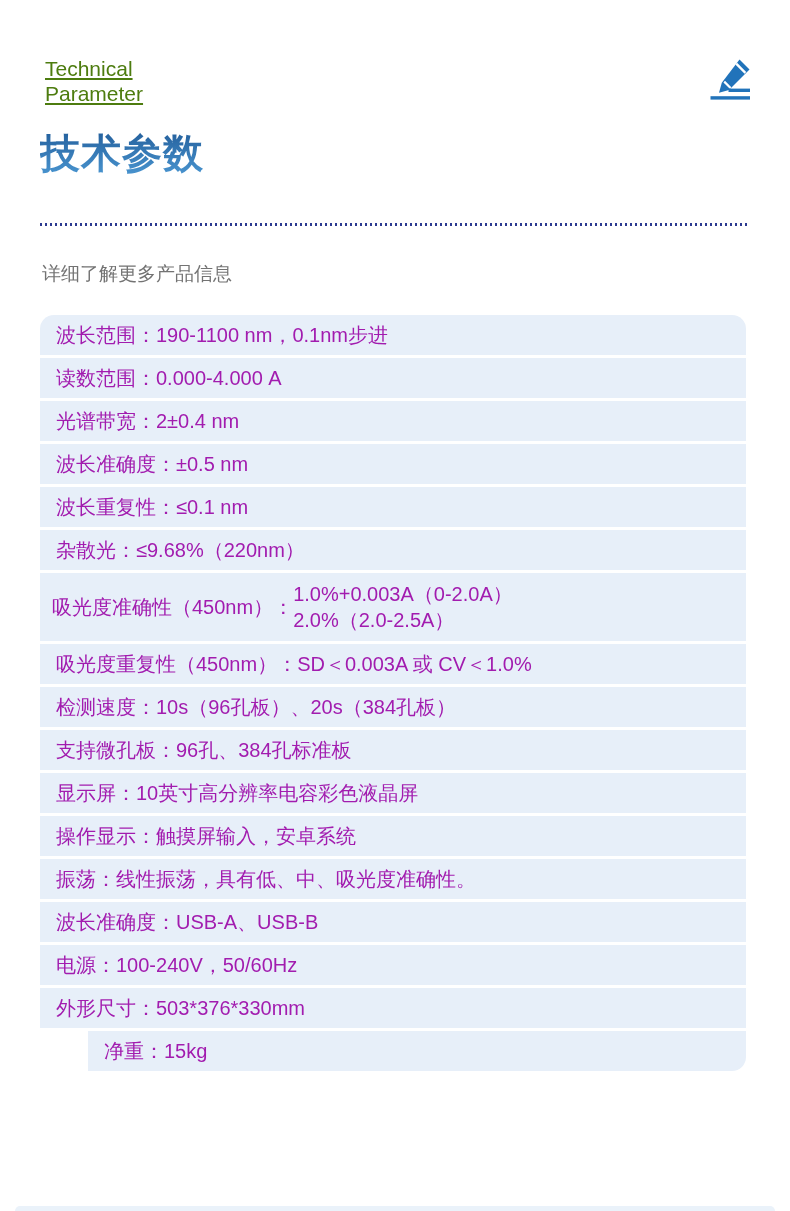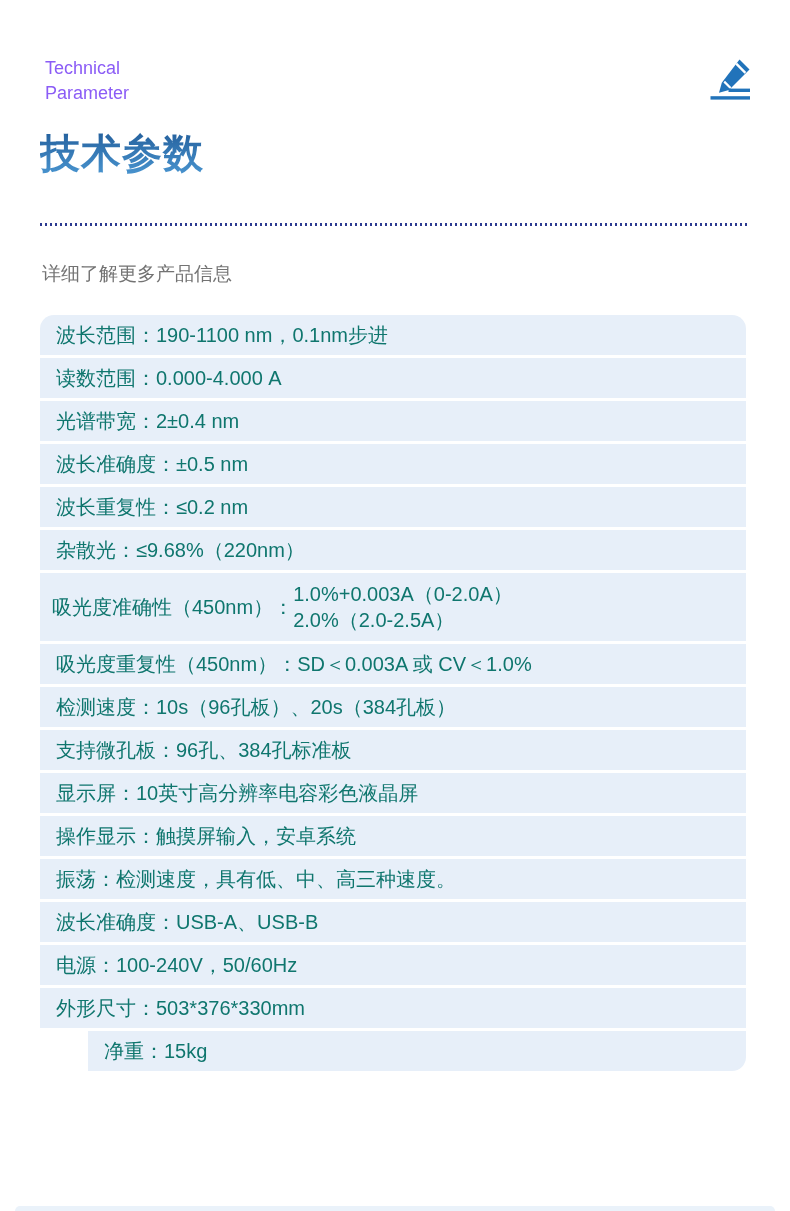--- a/index.html
+++ b/index.html
@@ -7,22 +7,23 @@
     width: 790px; height: 1211px;
     background: #ffffff;
     font-family: "Liberation Sans", "DejaVu Sans", sans-serif;
     position: relative;
     overflow: hidden;
   }
   .page { position: absolute; inset: 0; }
 
   .eyebrow {
     position: absolute; left: 45px; top: 56px;
-    font-size: 18px; line-height: 25px;
-    color: #8b5cf6;
+    font-size: 21px; line-height: 25px;
+    color: #4d7c0f;
+    text-decoration: underline;
   }
 
   .pencil-wrap { position: absolute; left: 706px; top: 56px; width: 48px; height: 50px; }
 
   .page-title {
     position: absolute; left: 40px; top: 114px;
     font-size: 40px; line-height: 78px; font-weight: 800;
     letter-spacing: 1px;
     background: linear-gradient(180deg, #1b5390 8%, #4f9dd8 88%);
     -webkit-background-clip: text; background-clip: text;
@@ -41,21 +42,21 @@
   }
 
   .spec-card {
     position: absolute; left: 40px; top: 315px; width: 706px;
     border-radius: 14px; overflow: hidden;
   }
   .spec-row {
     background: #e7eff9;
     padding: 8px 16px;
     font-size: 20px; line-height: 24px;
-    color: #0f766e;
+    color: #a21caf;
     margin-bottom: 3px;
     box-sizing: border-box;
   }
   .spec-row:last-child { margin-bottom: 0; margin-left: 48px; }
   .spec-row.multi { display: flex; align-items: center; padding-left: 12px; }
   .spec-row.multi .row-label { flex: none; }
   .spec-row.multi .row-lines { display: flex; flex-direction: column; }
   .spec-row.multi .row-lines .line { line-height: 26px; }
 
   .next-card-sliver {
@@ -89,35 +90,35 @@
 
   <div class="dotted-divider"></div>
 
   <div class="subtitle">详细了解更多产品信息</div>
 
   <div class="spec-card">
     <div class="spec-row"><span>波长范围：190-1100 nm，0.1nm步进</span></div>
     <div class="spec-row"><span>读数范围：0.000-4.000 A</span></div>
     <div class="spec-row"><span>光谱带宽：2±0.4 nm</span></div>
     <div class="spec-row"><span>波长准确度：±0.5 nm</span></div>
-    <div class="spec-row"><span>波长重复性：≤0.2 nm</span></div>
+    <div class="spec-row"><span>波长重复性：≤0.1 nm</span></div>
     <div class="spec-row"><span>杂散光：≤9.68%（220nm）</span></div>
     <div class="spec-row multi">
       <span class="row-label">吸光度准确性（450nm）：</span>
       <span class="row-lines">
         <span class="line">1.0%+0.003A（0-2.0A）</span>
         <span class="line">2.0%（2.0-2.5A）</span>
       </span>
     </div>
     <div class="spec-row"><span>吸光度重复性（450nm）：SD＜0.003A 或 CV＜1.0%</span></div>
     <div class="spec-row"><span>检测速度：10s（96孔板）、20s（384孔板）</span></div>
     <div class="spec-row"><span>支持微孔板：96孔、384孔标准板</span></div>
     <div class="spec-row"><span>显示屏：10英寸高分辨率电容彩色液晶屏</span></div>
     <div class="spec-row"><span>操作显示：触摸屏输入，安卓系统</span></div>
-    <div class="spec-row"><span>振荡：检测速度，具有低、中、高三种速度。</span></div>
+    <div class="spec-row"><span>振荡：线性振荡，具有低、中、吸光度准确性。</span></div>
     <div class="spec-row"><span>波长准确度：USB-A、USB-B</span></div>
     <div class="spec-row"><span>电源：100-240V，50/60Hz</span></div>
     <div class="spec-row"><span>外形尺寸：503*376*330mm</span></div>
     <div class="spec-row"><span>净重：15kg</span></div>
   </div>
 
   <div class="next-card-sliver"></div>
 
 </div>
 

